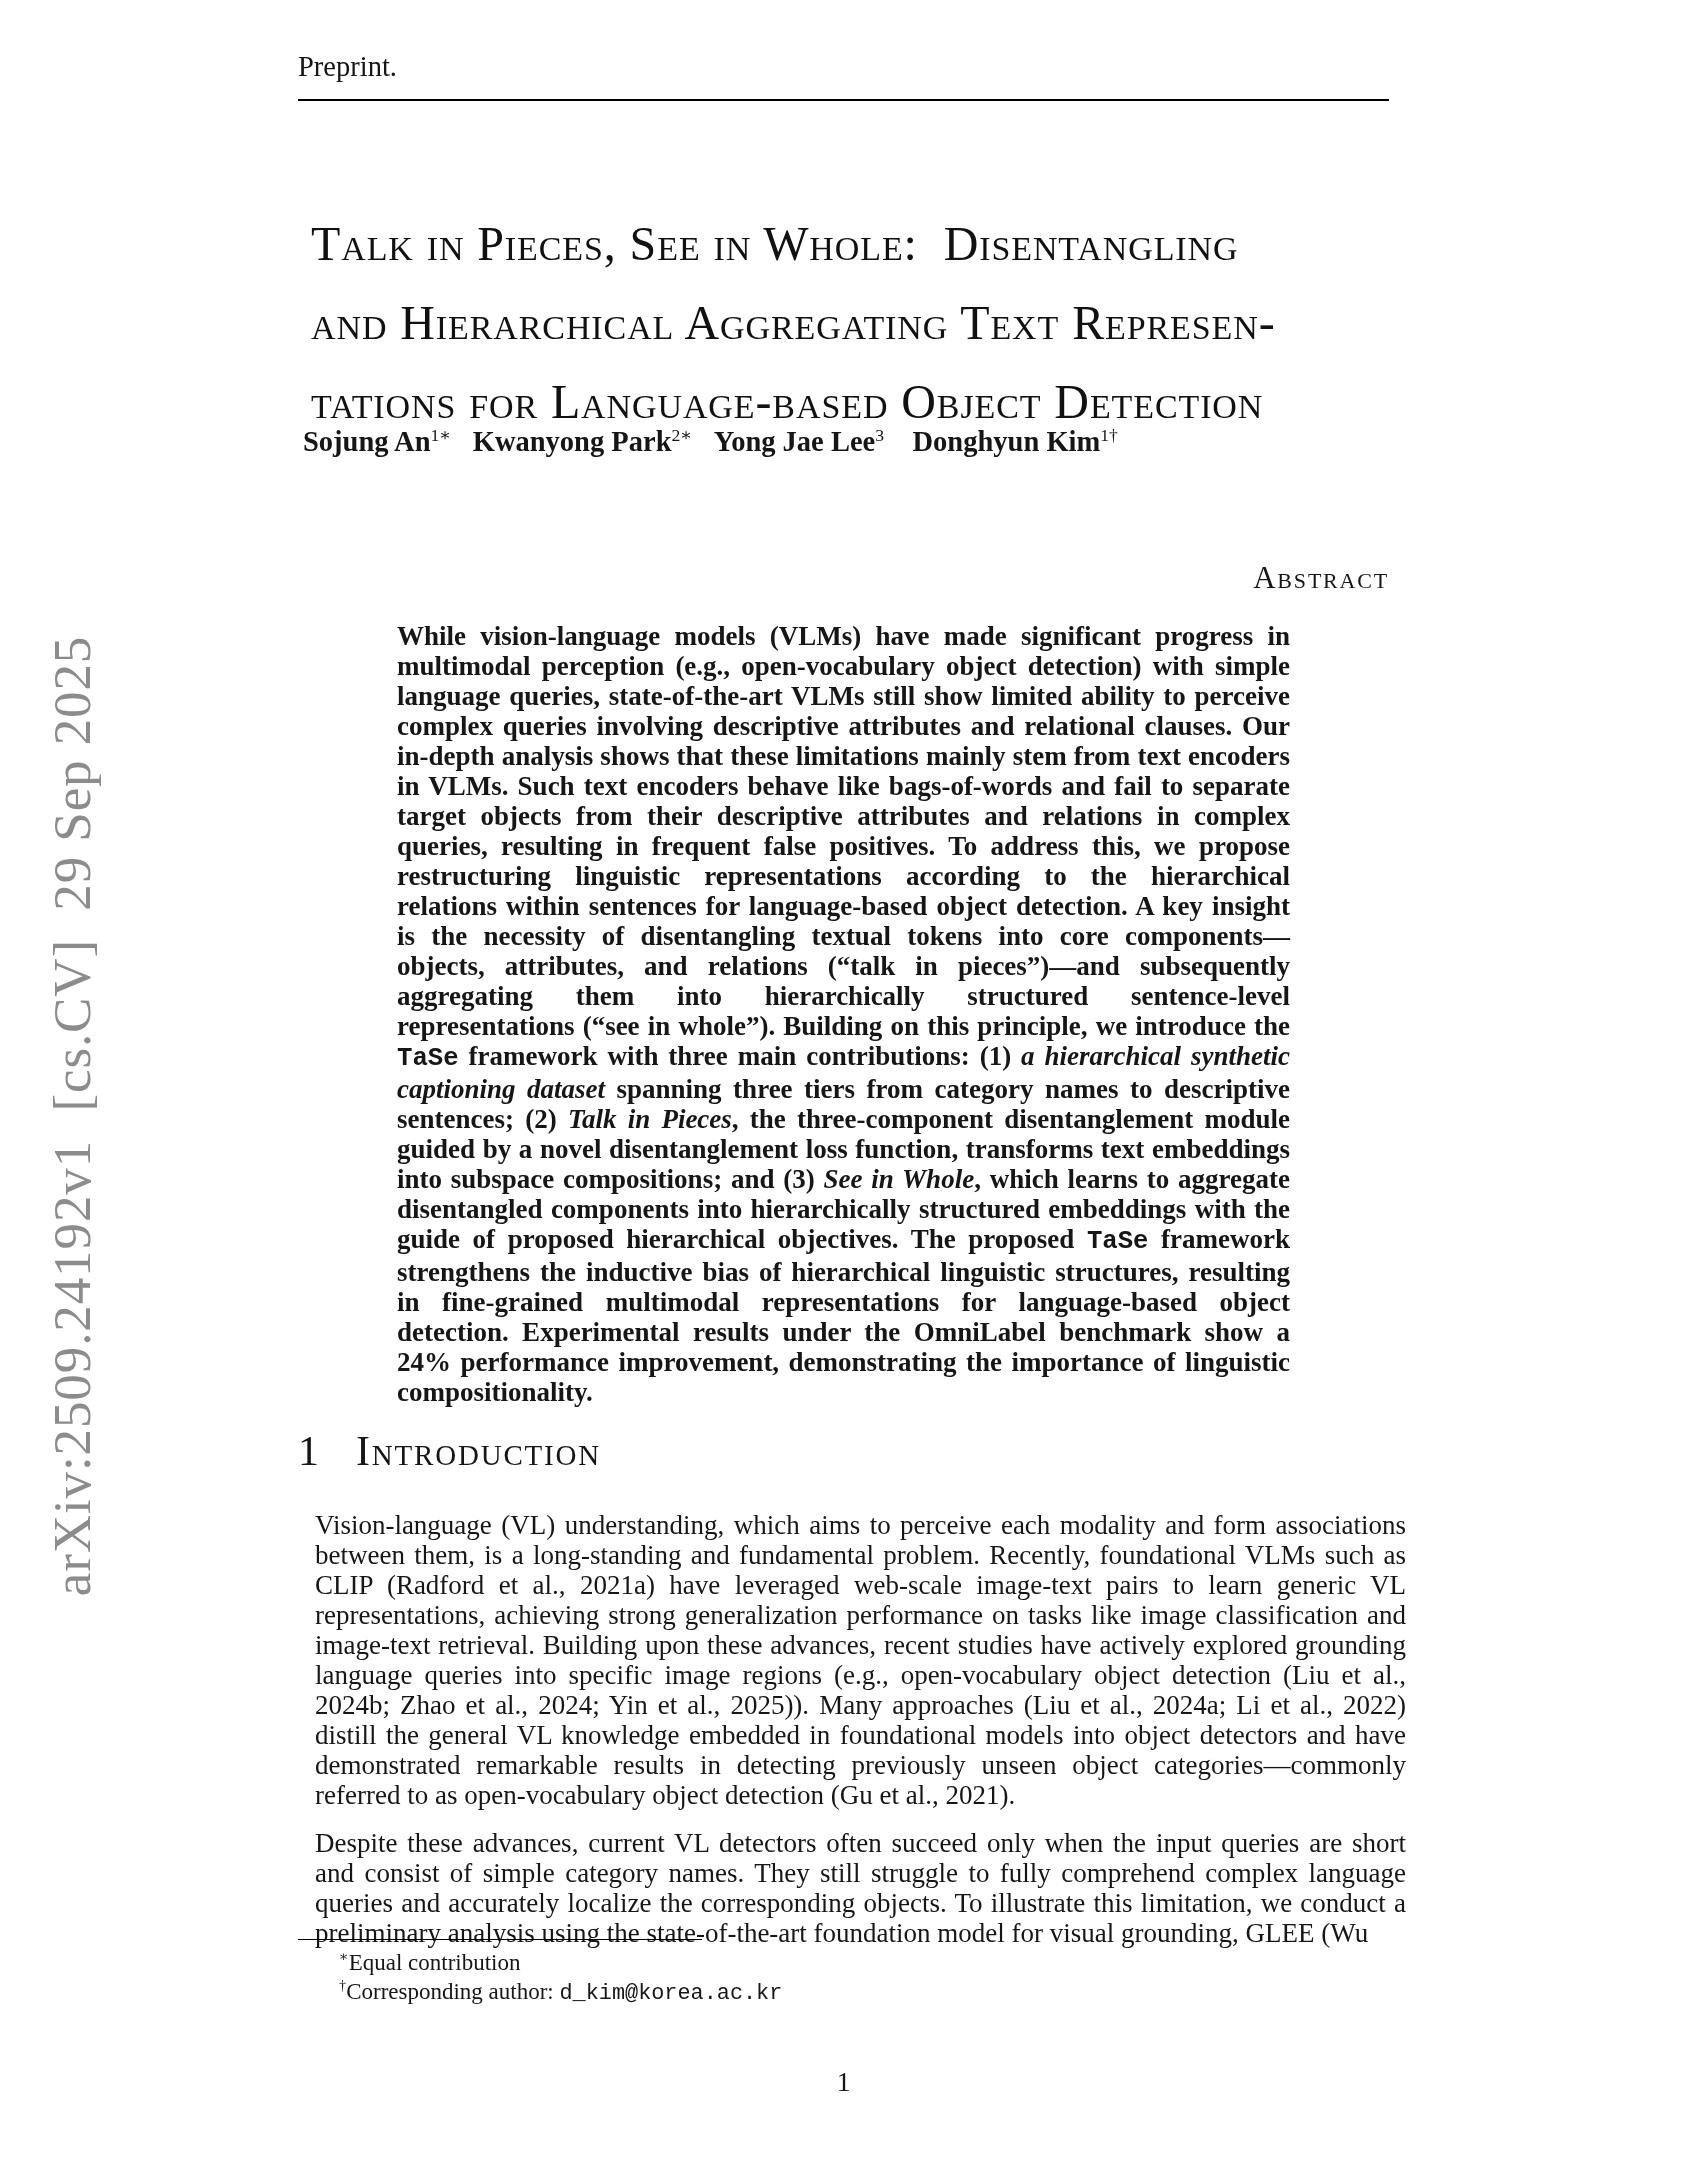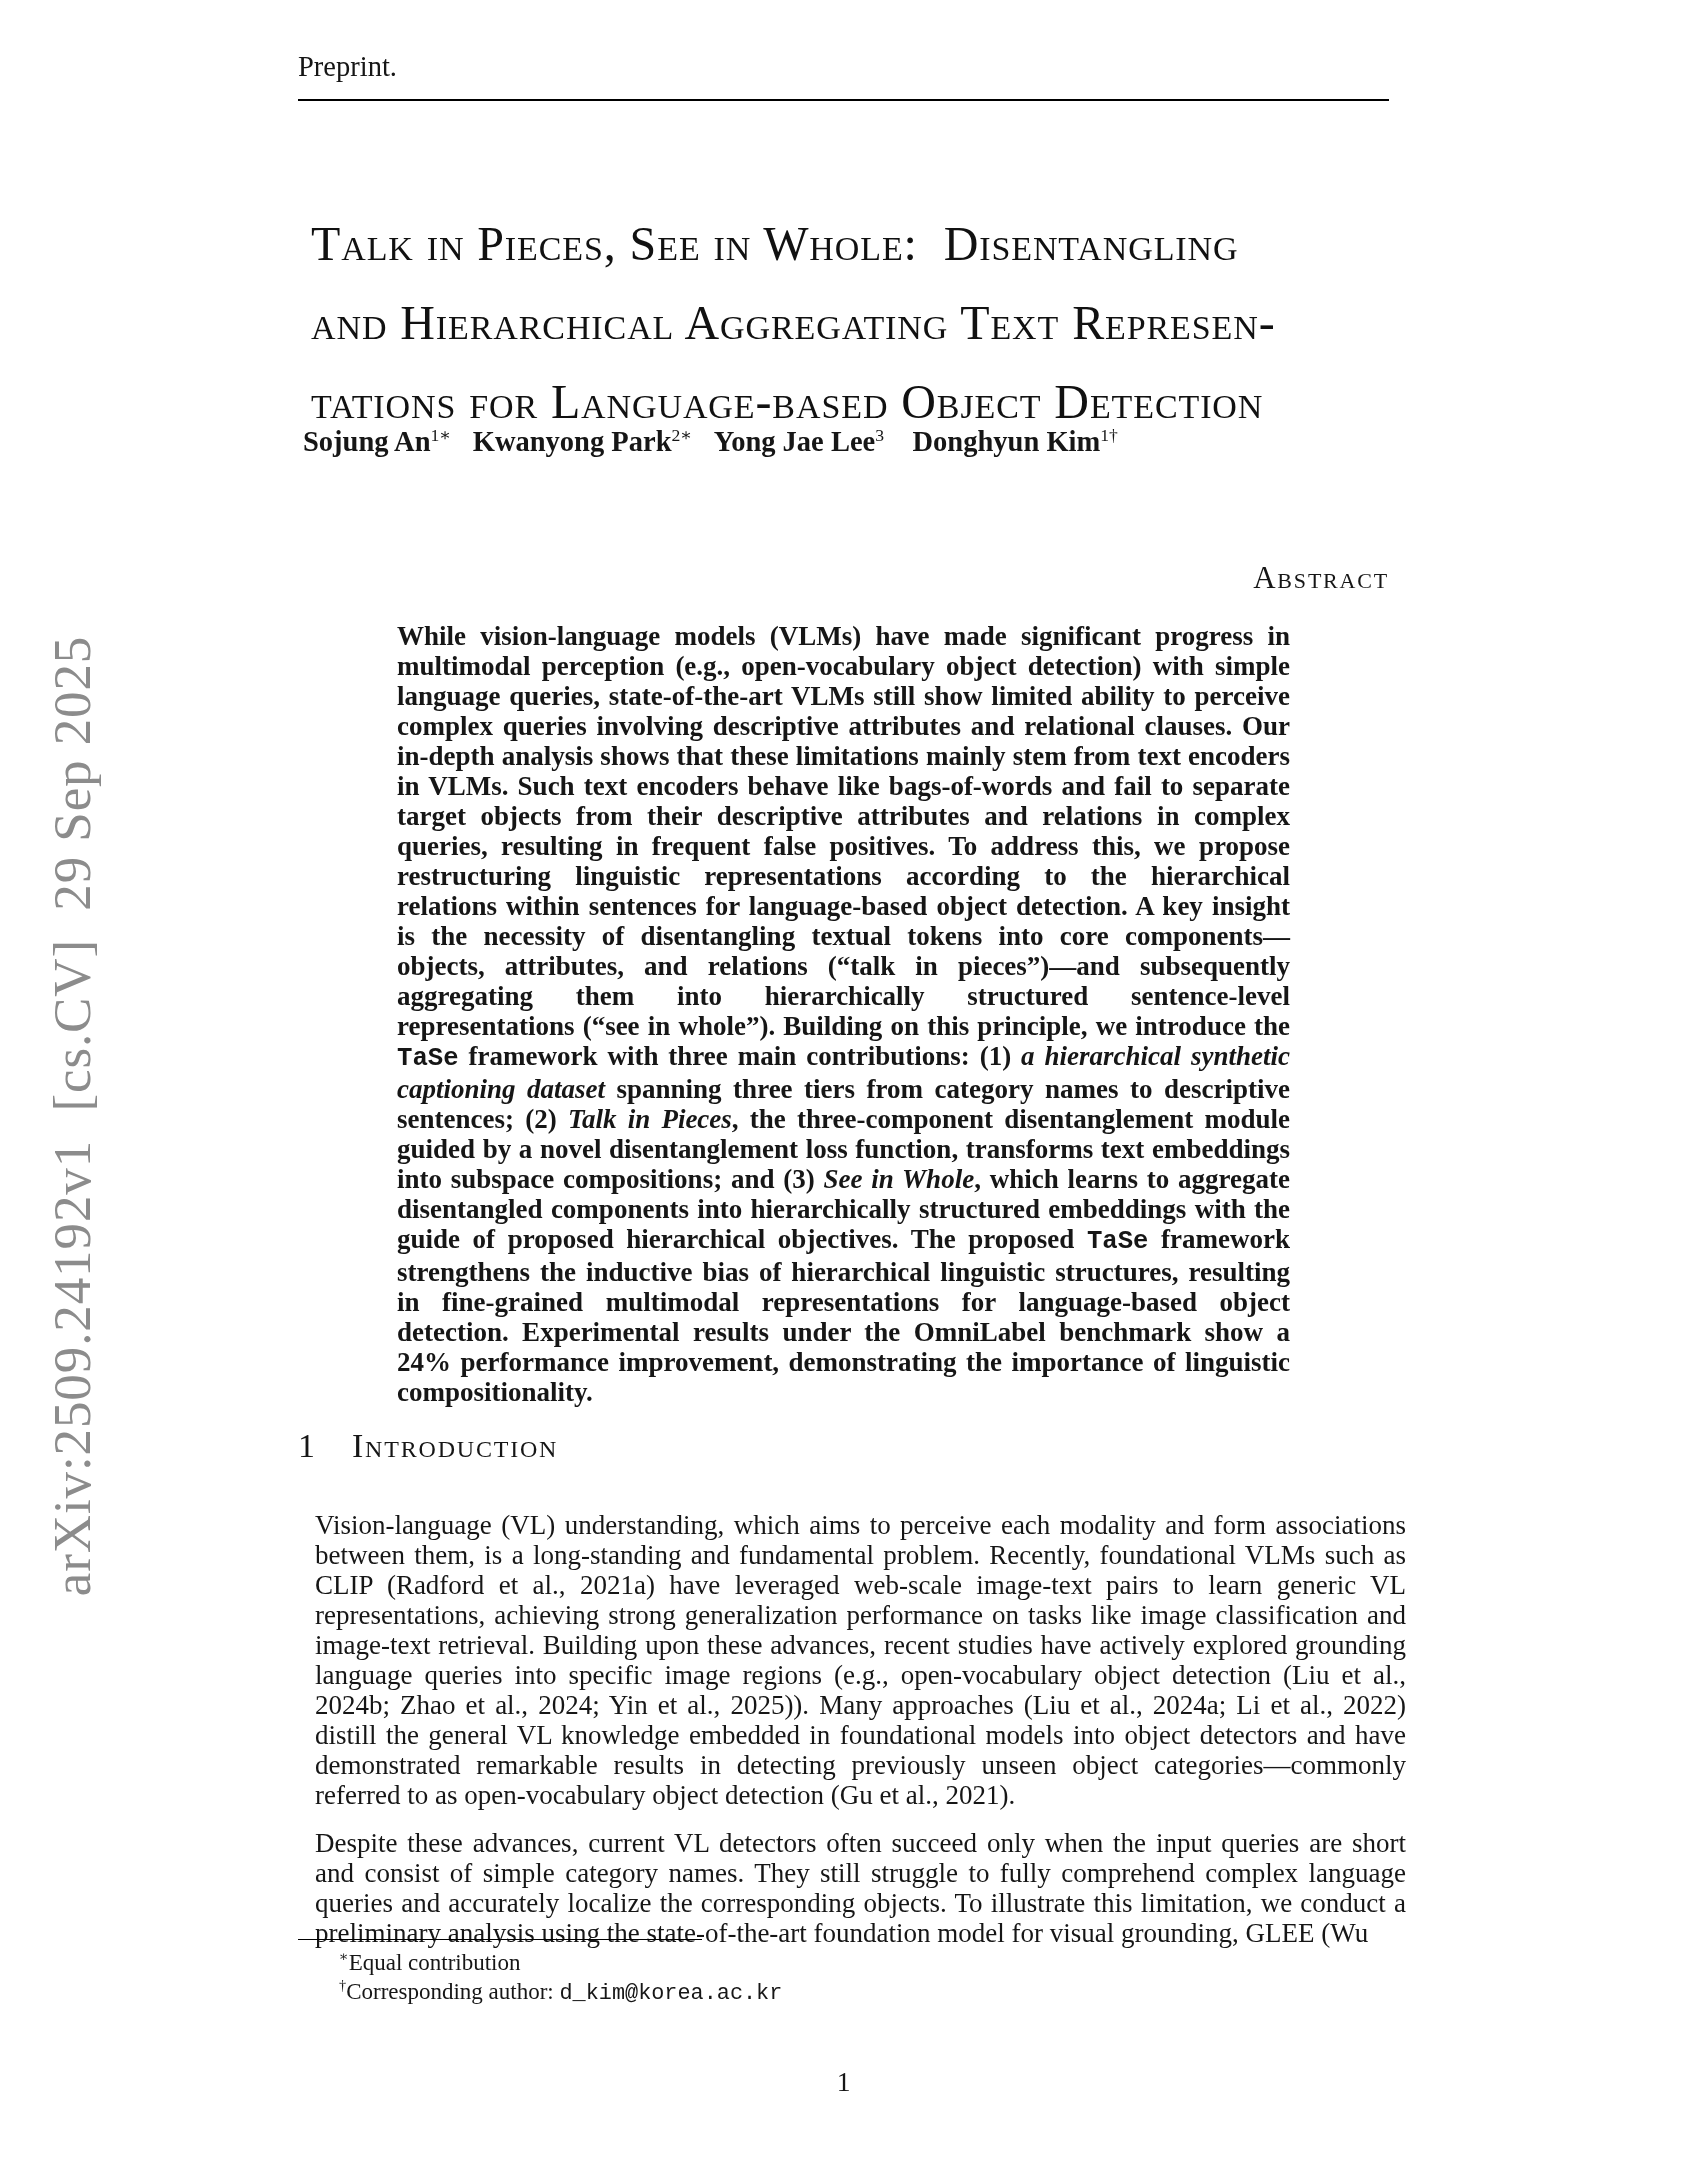--- a/index.html
+++ b/index.html
@@ -32,21 +32,21 @@
 
   .abstract-heading{
     position:absolute;left:298px;top:560px;width:1091px;text-align:right;
     font-variant:small-caps;font-size:31px;letter-spacing:1.8px;
   }
   .abstract-body{
     position:absolute;left:397px;top:621px;width:893px;
     font-size:27px;line-height:30px;text-align:justify;font-weight:bold;
   }
 
-  .section-heading{position:absolute;left:298px;top:1427px;font-size:34px;}
+  .section-heading{position:absolute;left:298px;top:1427px;font-size:42px;}
   .sec-num{margin-right:37px;}
   .sec-label{font-variant:small-caps;letter-spacing:1.8px;}
 
   .body-par{
     position:absolute;left:298px;width:1091px;margin:17px;
     font-size:27px;line-height:30px;text-align:justify;font-family:Liberation Serif, serif;
   }
   .par1{top:1493px;}
   .par2{top:1811px;}
 

